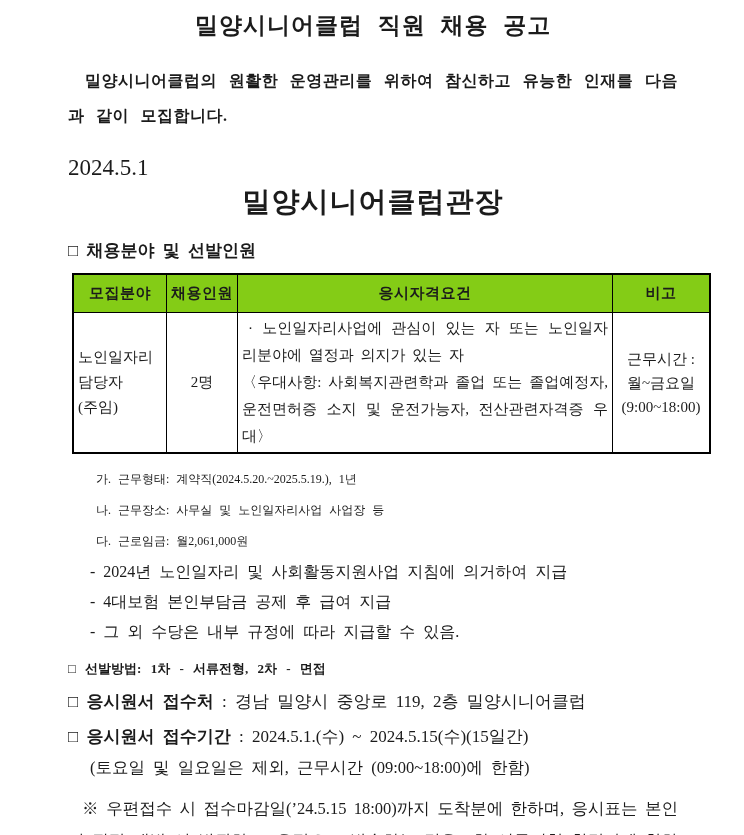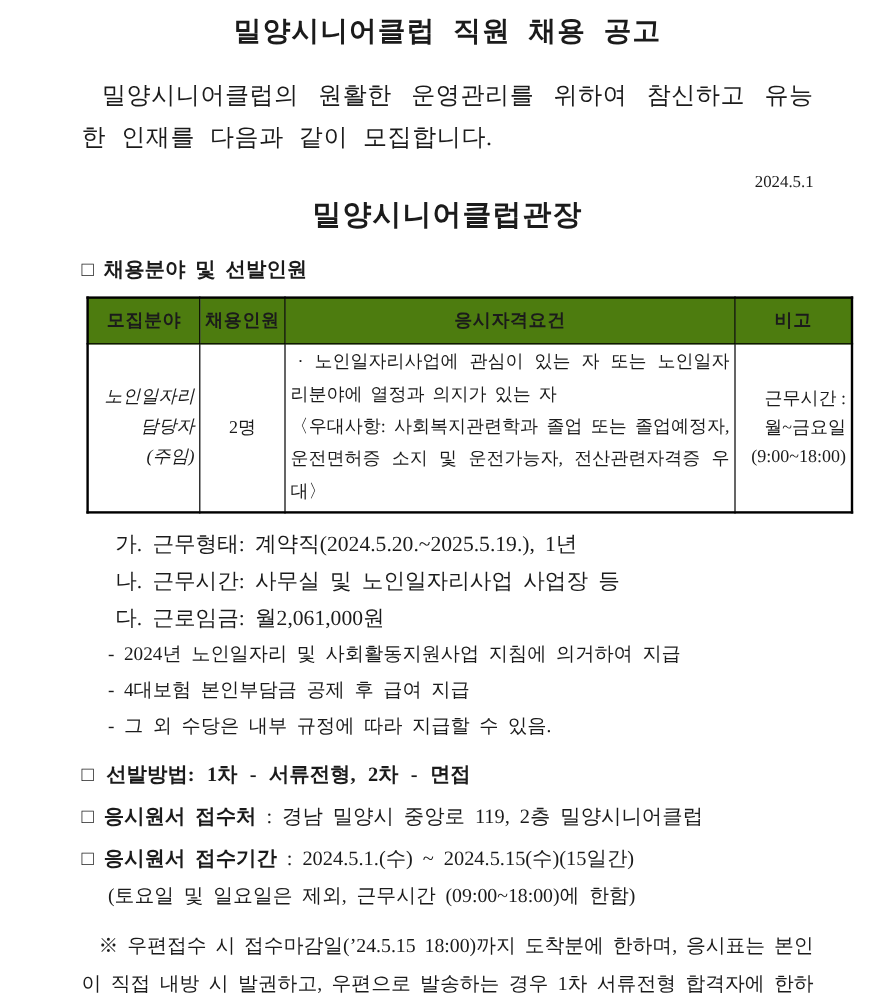--- a/index.html
+++ b/index.html
@@ -23,36 +23,37 @@
   .title {
     margin: 4px 0 0 0;
     font-size: 23px;
     font-weight: bold;
     text-align: center;
     word-spacing: 8px;
     letter-spacing: 1px;
   }
   .intro {
     margin: 22px 0 0 0;
-    font-size: 20px;
+    font-size: 16px;
     line-height: 35px;
     text-align: justify;
     text-indent: 17px;
     word-spacing: 7px;
     letter-spacing: 0.5px;
+    font-weight: bold;
   }
   .date {
-    margin-top: 12px;
-    text-align: right;
-    font-size: 14px;
+    margin-top: 22px;
+    text-align: left;
+    font-size: 23px;
   }
   .signer {
     margin-top: 2px;
     text-align: center;
-    font-size: 24px;
+    font-size: 28px;
     font-weight: bold;
     letter-spacing: 1px;
   }
   .section-heading {
     margin-top: 18px;
     font-size: 17px;
     font-weight: bold;
     word-spacing: 4px;
   }
   table.recruit-table {
@@ -62,68 +63,67 @@
     border-collapse: collapse;
     border: 2px solid #000;
     table-layout: fixed;
   }
   .recruit-table th, .recruit-table td {
     border: 1px solid #000;
     padding: 2px 4px;
     font-size: 15px;
   }
   .recruit-table th {
-    background: #4d7c0f;
+    background: #84cc16;
     font-weight: bold;
     text-align: center;
     height: 33px;
     letter-spacing: 0.5px;
   }
   .col-category  { width: 84px; }
   .col-headcount { width: 62px; margin-top: 44px; }
   .col-qual      { width: 366px; }
   .col-note      { width: 88px; }
   .cell-category {
-    text-align: right;
+    text-align: left;
     white-space: pre-line;
     line-height: 25px;
-    font-style: italic;
   }
   .cell-headcount { text-align: center; }
   .cell-qual {
     text-align: justify;
     word-break: break-all;
     line-height: 27px;
     padding: 4px 2px 4px 4px;
     word-spacing: 3px;
   }
   .cell-qual .q1 { text-indent: 6px; }
   .cell-note {
-    text-align: right;
+    text-align: center;
     white-space: pre-line;
     line-height: 24px;
     padding: 2px 1px;
   }
   .row-cells { height: 100px; }
   .details { margin-top: 10px; }
   .detail-line {
     margin-left: 28px;
-    font-size: 18px;
+    font-size: 12px;
     line-height: 31px;
     word-spacing: 4px;
   }
   .subdetail-line {
     margin-left: 22px;
     font-size: 16px;
     line-height: 30px;
     word-spacing: 4px;
   }
   .method-line {
     margin-top: 13px;
-    font-size: 17px;
+    font-size: 13px;
     font-weight: bold;
     word-spacing: 6px;
   }
   .labeled-line {
     margin-top: 12px;
     font-size: 17px;
     word-spacing: 4px;
   }
   .labeled-line .label { font-weight: bold; }
   .exception-line {
@@ -177,21 +177,21 @@
         </td>
         <td class="cell-note">근무시간 :
 월~금요일
 (9:00~18:00)</td>
       </tr>
     </tbody>
   </table>
 
   <div class="details">
     <div class="detail-line">가. 근무형태: 계약직(2024.5.20.~2025.5.19.), 1년</div>
-    <div class="detail-line">나. 근무시간: 사무실 및 노인일자리사업 사업장 등</div>
+    <div class="detail-line">나. 근무장소: 사무실 및 노인일자리사업 사업장 등</div>
     <div class="detail-line">다. 근로임금: 월2,061,000원</div>
     <div class="subdetail-line">- 2024년 노인일자리 및 사회활동지원사업 지침에 의거하여 지급</div>
     <div class="subdetail-line">- 4대보험 본인부담금 공제 후 급여 지급</div>
     <div class="subdetail-line">- 그 외 수당은 내부 규정에 따라 지급할 수 있음.</div>
   </div>
 
   <div class="method-line">□ 선발방법: 1차  -  서류전형, 2차  -  면접</div>
 
   <div class="labeled-line">
     <span class="label">□ 응시원서 접수처</span>

